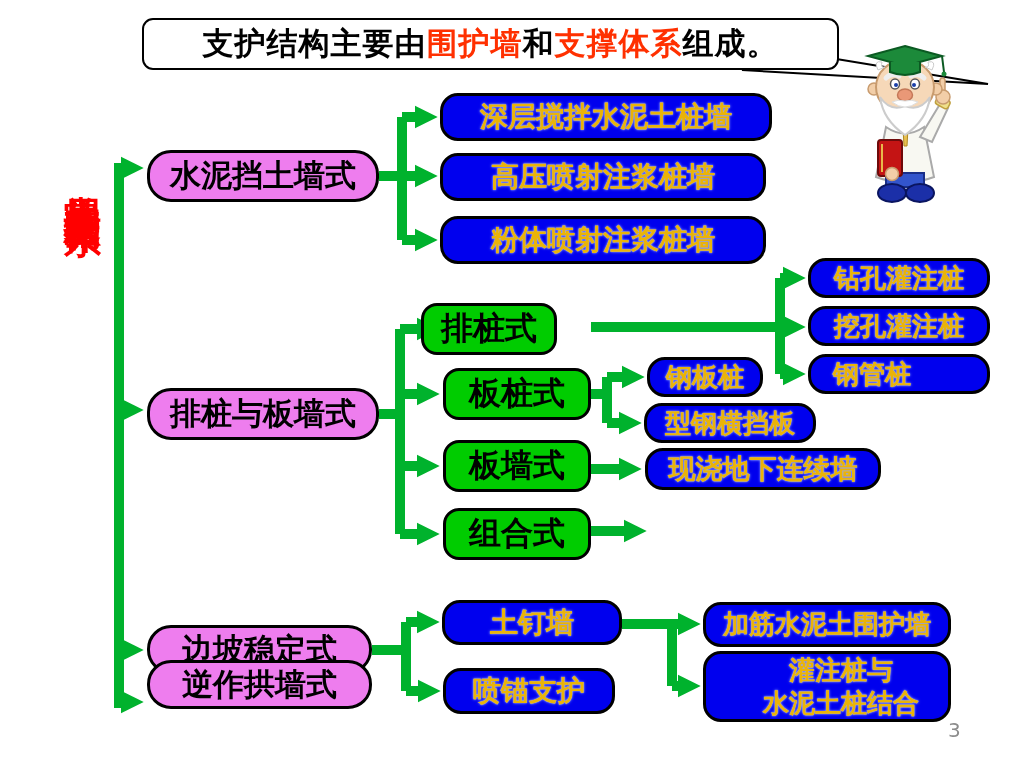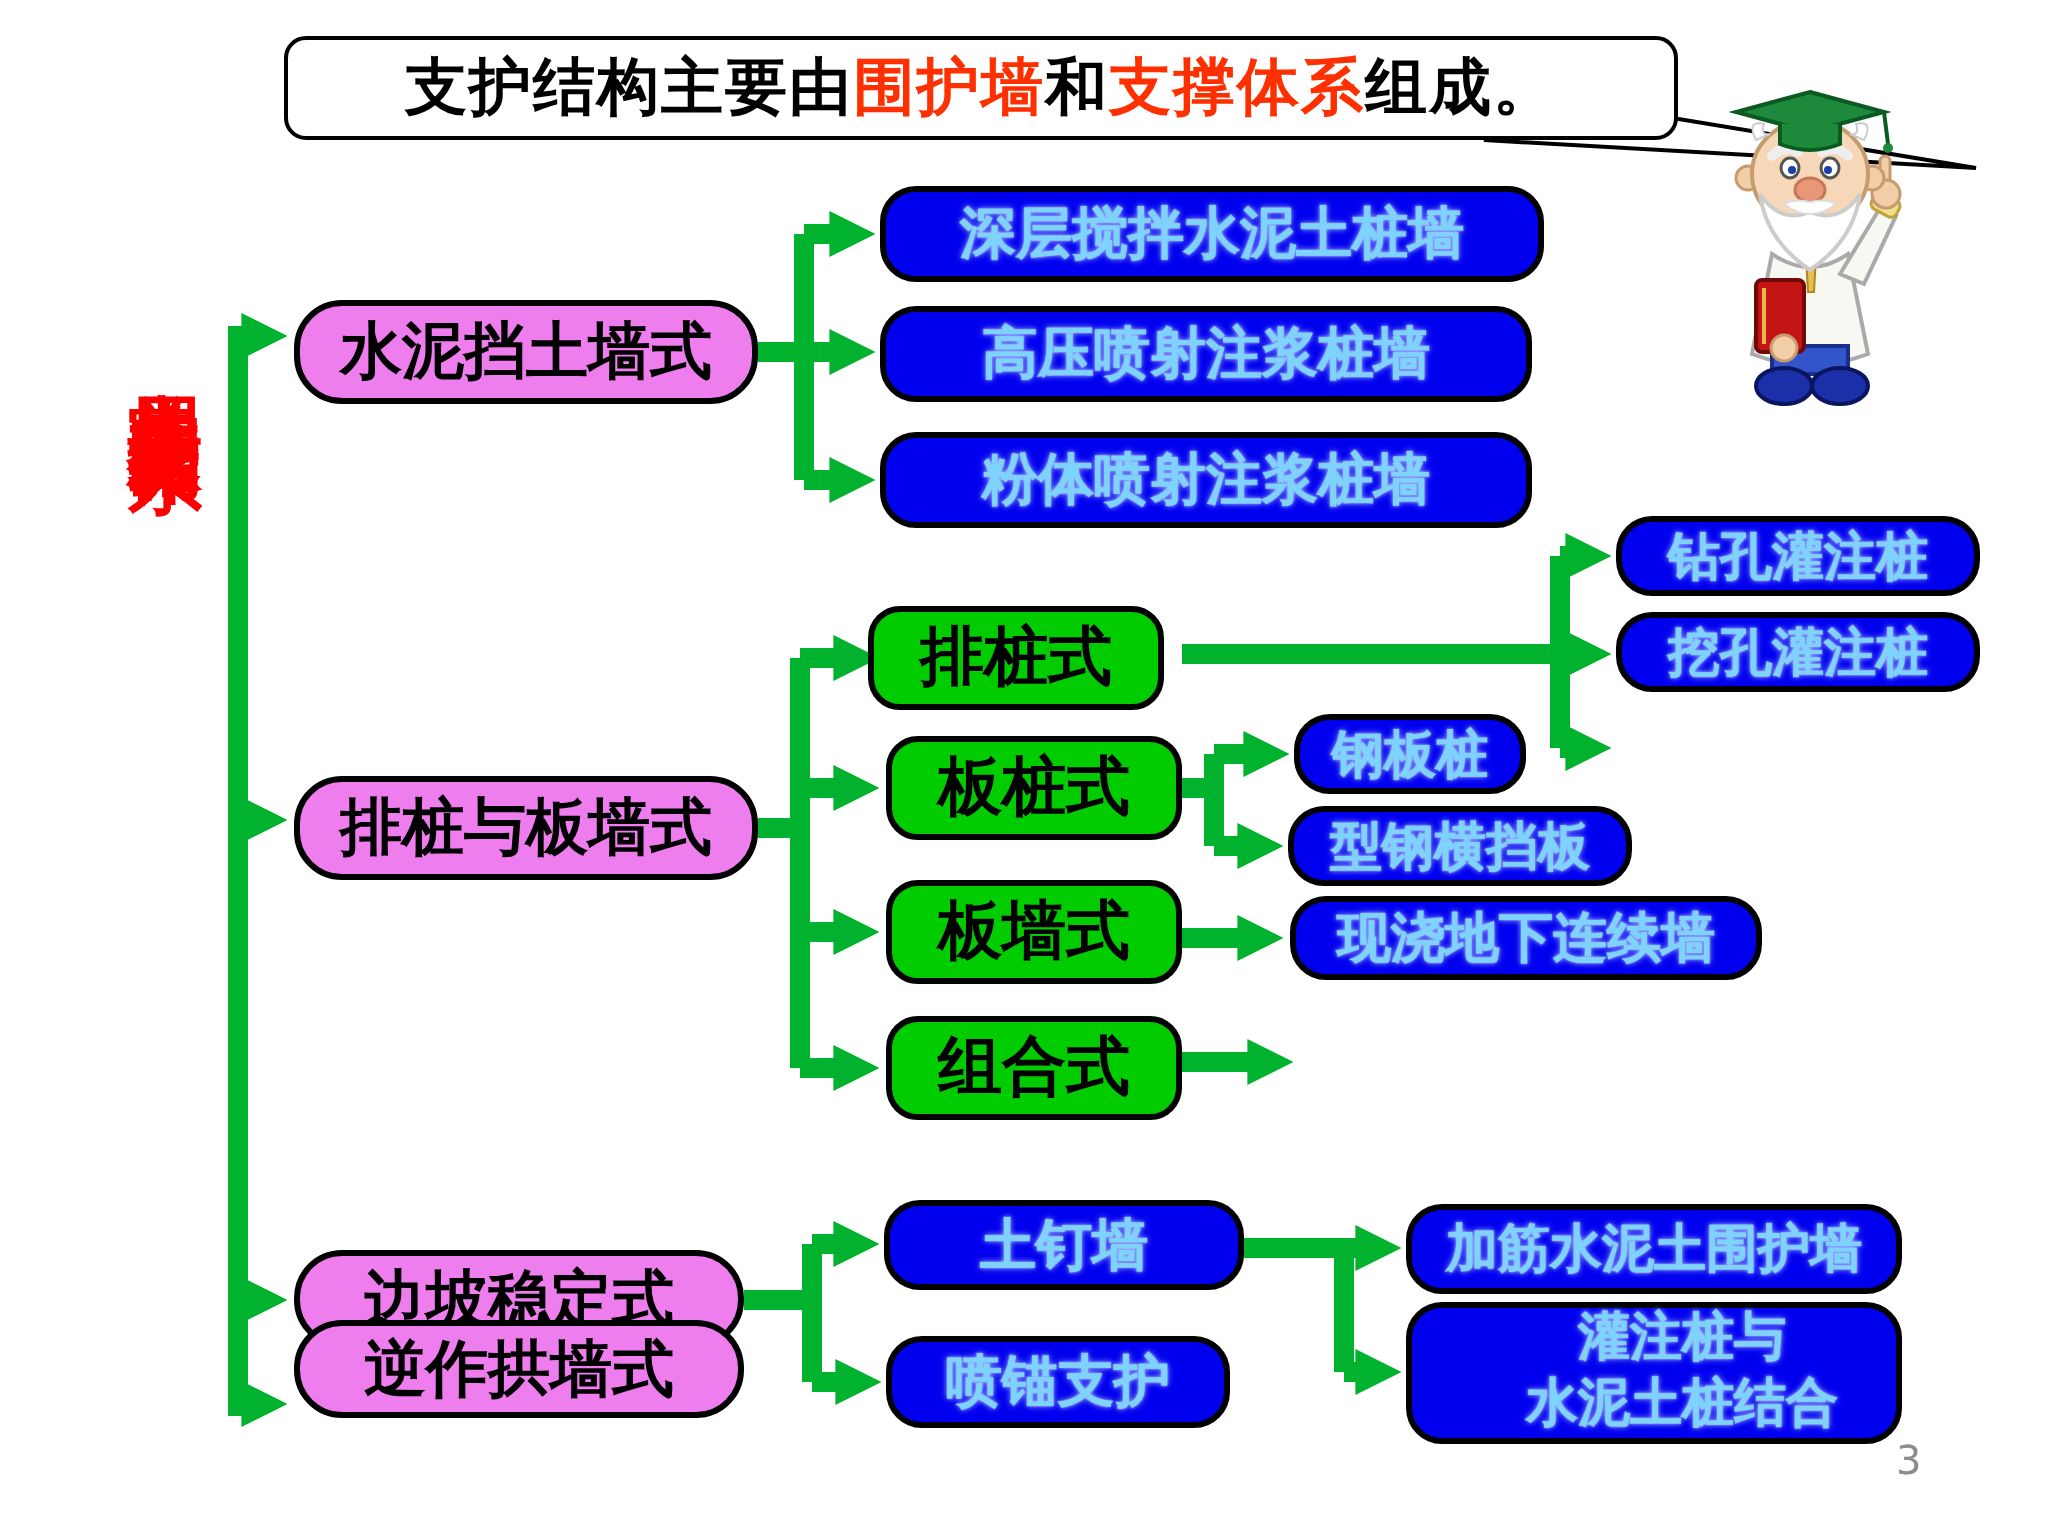--- a/index.html
+++ b/index.html
@@ -26,23 +26,22 @@
     letter-spacing:3px;line-height:52px;text-align:left;
   }
 
   .node{
     position:absolute;z-index:2;display:flex;align-items:center;justify-content:center;
     border:3px solid #000;font-weight:700;box-sizing:border-box;white-space:nowrap;
   }
   .pink{background:var(--box-pink,#EE7DEE);border-radius:24px;color:#000;font-size:31px;}
   .green{background:var(--box-green,#00CC00);border-radius:16px;color:#000;font-size:32px;}
   .blue{
-    background:var(--box-blue,#0000EE);border-radius:18px;color:#7dd3fc;
+    background:var(--box-blue,#0000EE);border-radius:18px;color:#eab308;
     text-shadow:0 0 3px #9FB6FF,0 0 1px #D5E0FF;
-    font-family:Liberation Mono, monospace;
   }
   .two-line{flex-direction:column;line-height:1.25;padding-left:28px;}
   .align-left{justify-content:flex-start;padding-left:22px;}
 
   .mascot{position:absolute;left:840px;top:42px;z-index:2;}
 
   .page-number{
     position:absolute;left:948px;top:718px;z-index:2;
     font-size:20px;color:#8C8C8C;
   }
@@ -150,27 +149,28 @@
 
   <div class="node pink" style="left:147px;top:150px;width:232px;height:52px">水泥挡土墙式</div>
   <div class="node pink" style="left:147px;top:388px;width:232px;height:52px">排桩与板墙式</div>
   <div class="node pink" style="left:147px;top:625px;width:225px;height:49px">边坡稳定式</div>
   <div class="node pink" style="left:147px;top:660px;width:225px;height:49px">逆作拱墙式</div>
 
   <div class="node blue" style="left:440px;top:93px;width:332px;height:48px;font-size:28px">深层搅拌水泥土桩墙</div>
   <div class="node blue" style="left:440px;top:153px;width:326px;height:48px;font-size:28px">高压喷射注浆桩墙</div>
   <div class="node blue" style="left:440px;top:216px;width:326px;height:48px;font-size:28px">粉体喷射注浆桩墙</div>
 
-  <div class="node green" style="left:434px;top:303px;width:148px;height:52px">排桩式</div>
+  <div class="node green" style="left:421px;top:303px;width:136px;height:52px">排桩式</div>
   <div class="node green" style="left:443px;top:368px;width:148px;height:52px">板桩式</div>
   <div class="node green" style="left:443px;top:440px;width:148px;height:52px">板墙式</div>
   <div class="node blue" style="left:808px;top:258px;width:182px;height:40px;font-size:26px">钻孔灌注桩</div>
 
   <div class="node green" style="left:443px;top:508px;width:148px;height:52px">组合式</div>
   <div class="node blue" style="left:808px;top:306px;width:182px;height:40px;font-size:26px">挖孔灌注桩</div>
+  <div class="node blue align-left" style="left:808px;top:354px;width:182px;height:40px;font-size:26px">钢管桩</div>
 
   <div class="node blue" style="left:647px;top:357px;width:116px;height:40px;font-size:26px">钢板桩</div>
   <div class="node blue" style="left:644px;top:403px;width:172px;height:40px;font-size:26px">型钢横挡板</div>
 
   <div class="node blue" style="left:645px;top:448px;width:236px;height:42px;font-size:27px">现浇地下连续墙</div>
 
   <div class="node blue" style="left:442px;top:600px;width:180px;height:45px;font-size:28px">土钉墙</div>
   <div class="node blue" style="left:443px;top:668px;width:172px;height:46px;font-size:28px">喷锚支护</div>
 
   <div class="node blue" style="left:703px;top:602px;width:248px;height:45px;font-size:26px">加筋水泥土围护墙</div>

